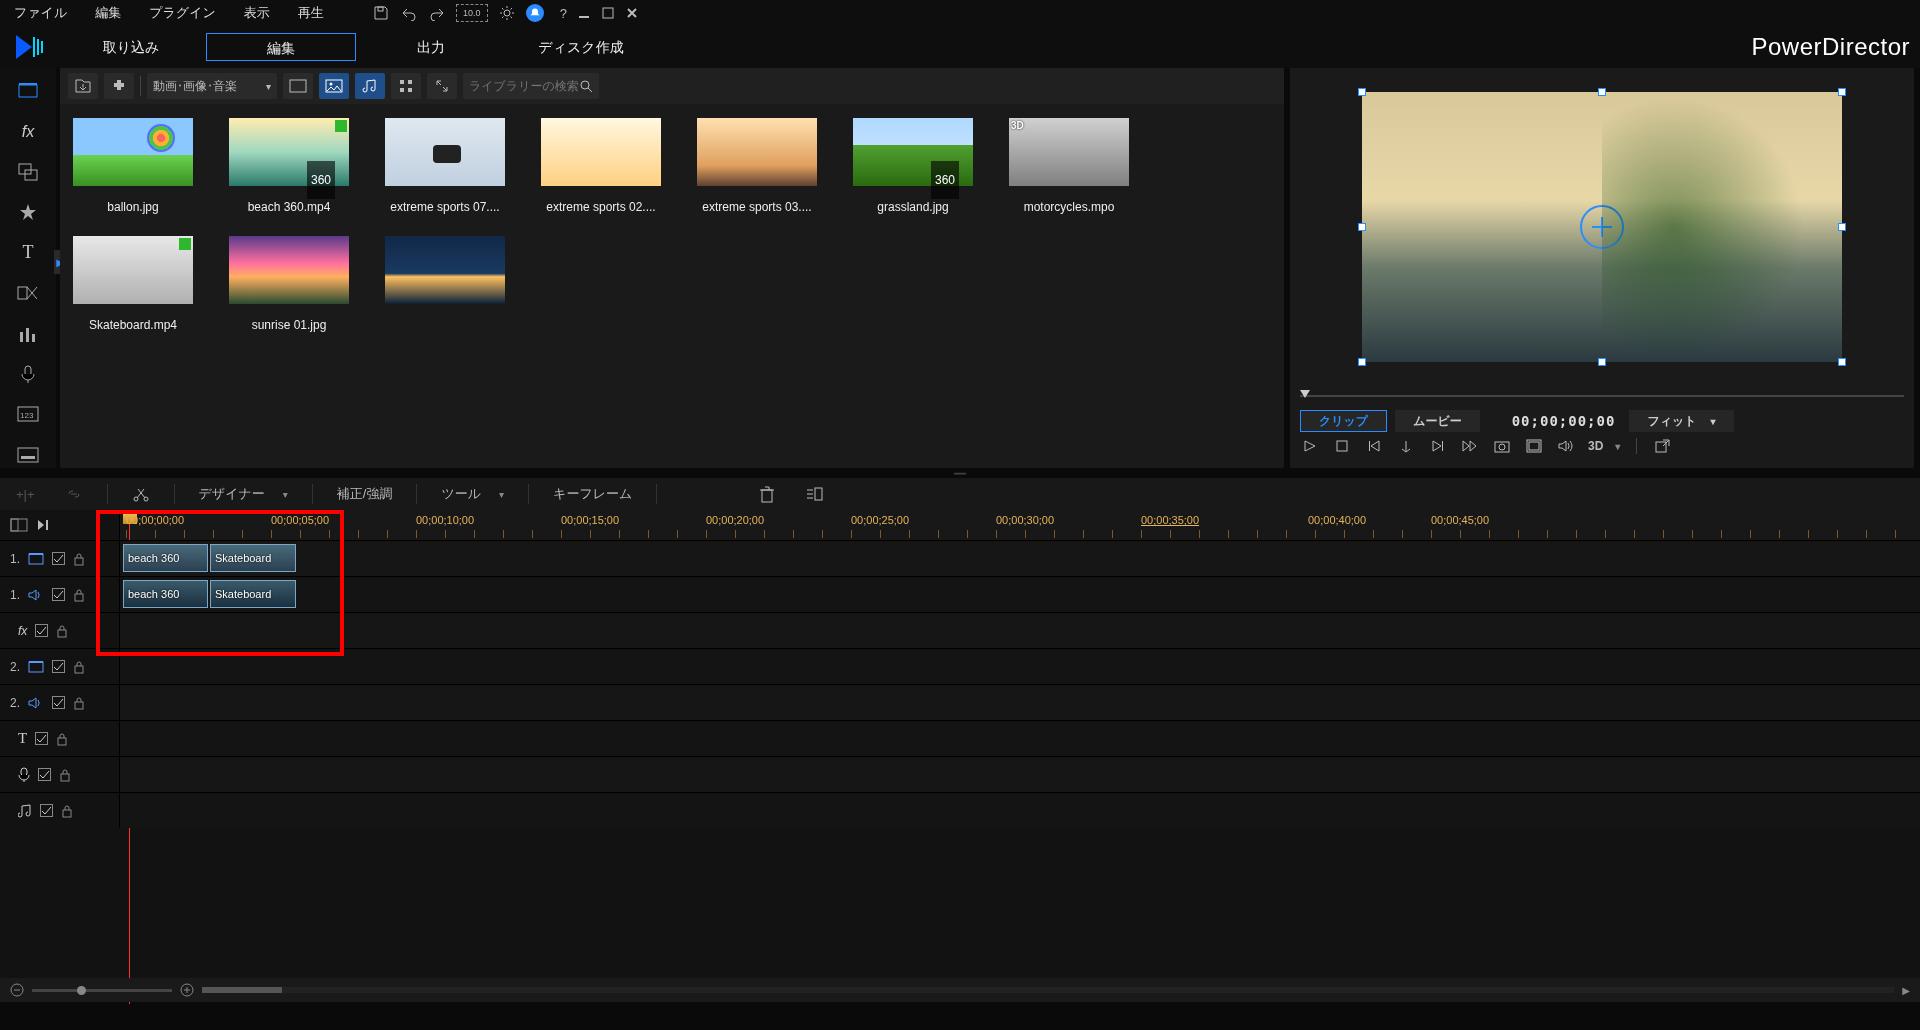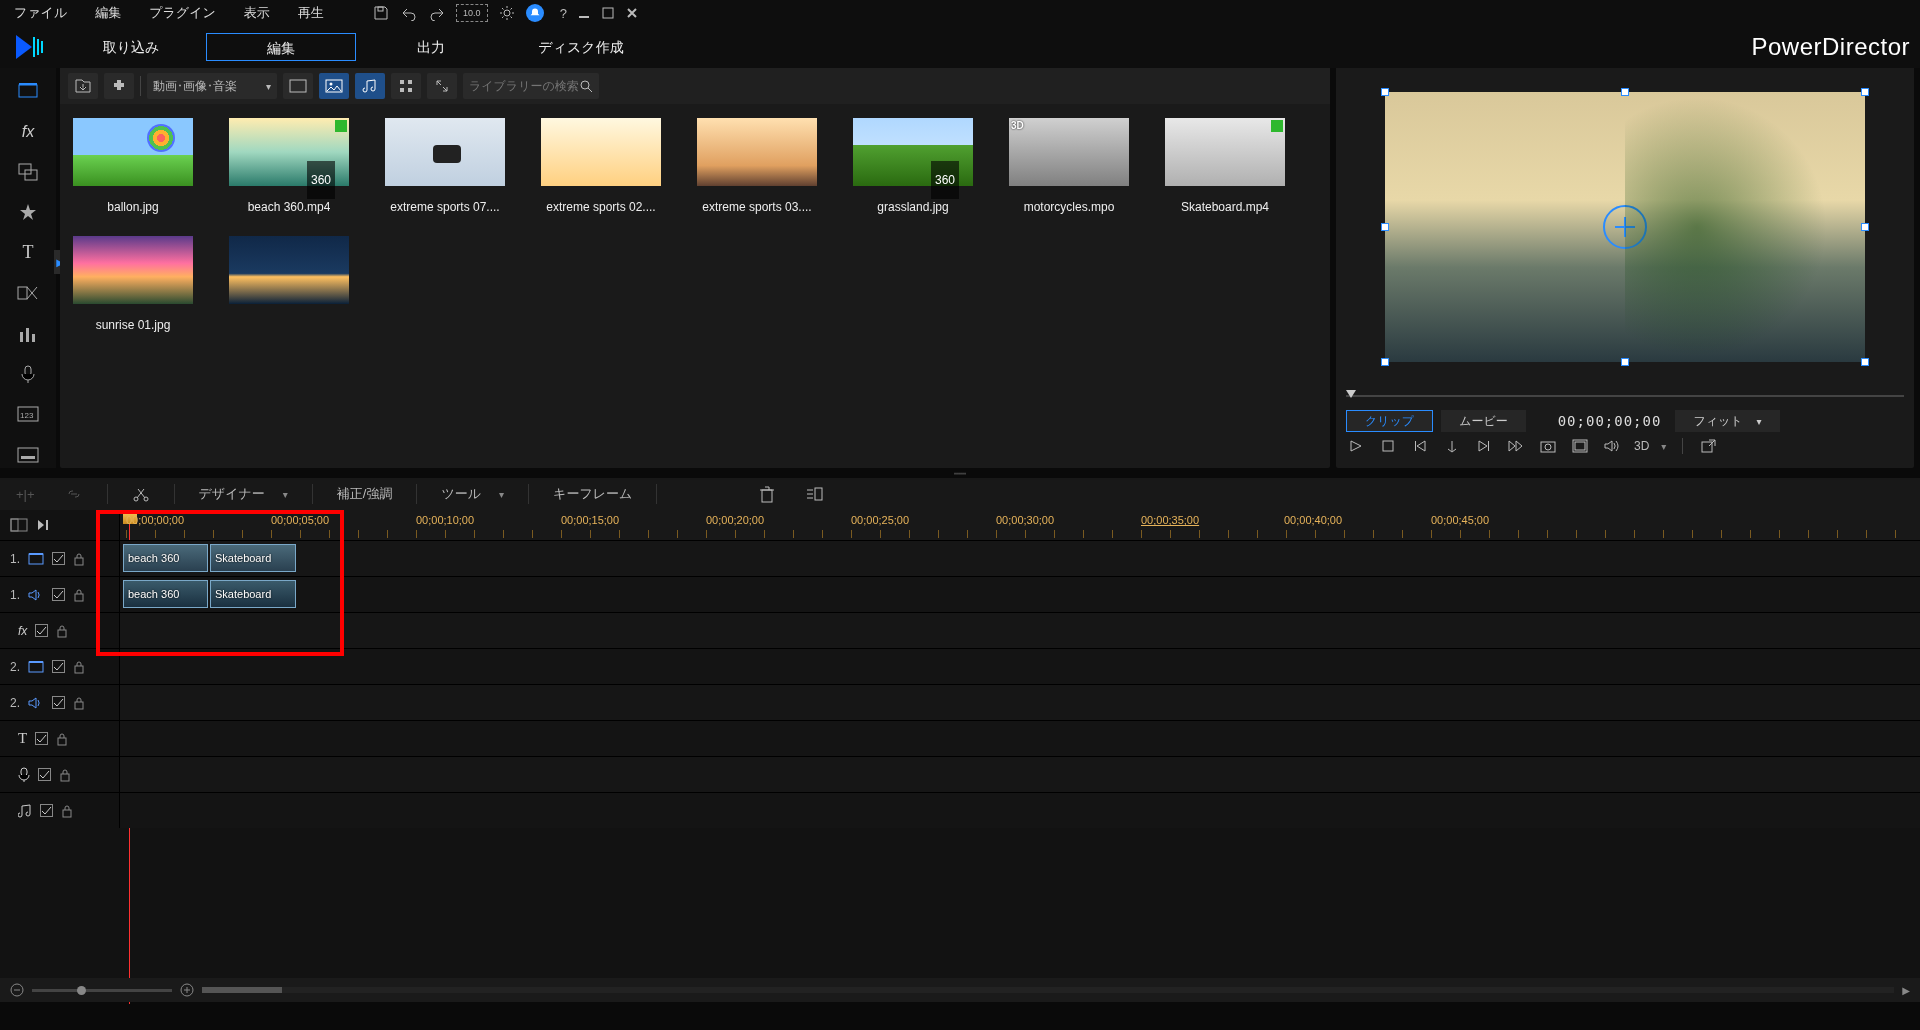--- a/index.html
+++ b/index.html
@@ -38,21 +38,21 @@
 .media-grid { flex: 1; overflow: auto; padding: 14px 8px; display: flex; flex-wrap: wrap; gap: 22px 26px; align-content: flex-start; }
 .media-grid::-webkit-scrollbar { width: 10px; }
 .media-grid::-webkit-scrollbar-thumb { background: #444; }
 .thumb-item { width: 130px; display: flex; flex-direction: column; align-items: center; }
 .thumb { width: 120px; height: 68px; background: #333; position: relative; }
 .thumb .badge-360 { position: absolute; top: 2px; right: 14px; background: rgba(0,0,0,0.6); color: #fff; font-size: 12px; padding: 12px 4px; margin-top: 41px; }
 .thumb .badge-3d { position: absolute; top: 2px; left: 2px; color: #fff; font-size: 10px; font-weight: bold; text-shadow: 0 0 2px #000; }
 .thumb .check { position: absolute; top: 2px; right: 2px; width: 12px; height: 12px; background: #2eb82e; }
 .thumb-label { font-size: 12px; color: #eee; margin-top: 14px; text-align: center; max-width: 130px; white-space: nowrap; overflow: hidden; text-overflow: ellipsis; }
 
-.preview { width: 578px; background: #1a1a1a; display: flex; flex-direction: column; margin-right: 6px; border-radius: 2px; }
+.preview { width: 624px; background: #1a1a1a; display: flex; flex-direction: column; margin-right: 6px; border-radius: 2px; font-weight: bold; }
 .preview-canvas { flex: 1; display: flex; align-items: center; justify-content: center; background: #1a1a1a; padding: 8px; }
 .canvas-inner { width: 480px; height: 270px; position: relative; background: linear-gradient(180deg,#d9c89a 0%, #e8d8a8 40%, #6b7a6a 65%, #2a3a40 100%); }
 .canvas-inner::after { content:''; position:absolute; right:0; top:0; width:50%; height:100%; background: radial-gradient(circle at 30% 50%, rgba(0,60,0,0.5), transparent 60%); }
 .handle { position: absolute; width: 8px; height: 8px; background: #fff; border: 1px solid #2a8cff; }
 .handle.lt{left:-4px;top:-4px}.handle.rt{right:-4px;top:-4px}.handle.lb{left:-4px;bottom:-4px}.handle.rb{right:-4px;bottom:-4px}
 .handle.mt{left:calc(50% - 4px);top:-4px}.handle.mb{left:calc(50% - 4px);bottom:-4px}.handle.ml{left:-4px;top:calc(50% - 4px)}.handle.mr{right:-4px;top:calc(50% - 4px)}
 .target { position: absolute; left: calc(50% - 22px); top: calc(50% - 22px); width: 44px; height: 44px; border: 2px solid #2a8cff; border-radius: 50%; }
 .target::before, .target::after { content:''; position:absolute; background:#2a8cff; }
 .target::before { left:calc(50% - 1px); top:10px; width:2px; height:20px; }
 .target::after { top:calc(50% - 1px); left:10px; height:2px; width:20px; }
@@ -514,21 +514,21 @@
       <div class="playhead2"></div>
       <div class="playhead-line"></div>
     <div class="mark" style="left: 6px;">00;00;00;00</div>
         <div class="mark" style="left: 151px;">00;00;05;00</div>
         <div class="mark" style="left: 296px;">00;00;10;00</div>
         <div class="mark" style="left: 441px;">00;00;15;00</div>
         <div class="mark" style="left: 586px;">00;00;20;00</div>
         <div class="mark" style="left: 731px;">00;00;25;00</div>
         <div class="mark" style="left: 876px;">00;00;30;00</div>
         <div class="mark" style="left: 1021px; text-decoration: underline;">00;00;35;00</div>
-        <div class="mark" style="left: 1164px;">00;00;40;00</div>
+        <div class="mark" style="left: 1188px;">00;00;40;00</div>
         <div class="mark" style="left: 1311px;">00;00;45;00</div>
         <div class="tick" style="left: 6px;"></div>
         <div class="tick" style="left: 35px;"></div>
         <div class="tick" style="left: 64px;"></div>
         <div class="tick" style="left: 93px;"></div>
         <div class="tick" style="left: 122px;"></div>
         <div class="tick" style="left: 151px;"></div>
         <div class="tick" style="left: 180px;"></div>
         <div class="tick" style="left: 209px;"></div>
         <div class="tick" style="left: 238px;"></div>

